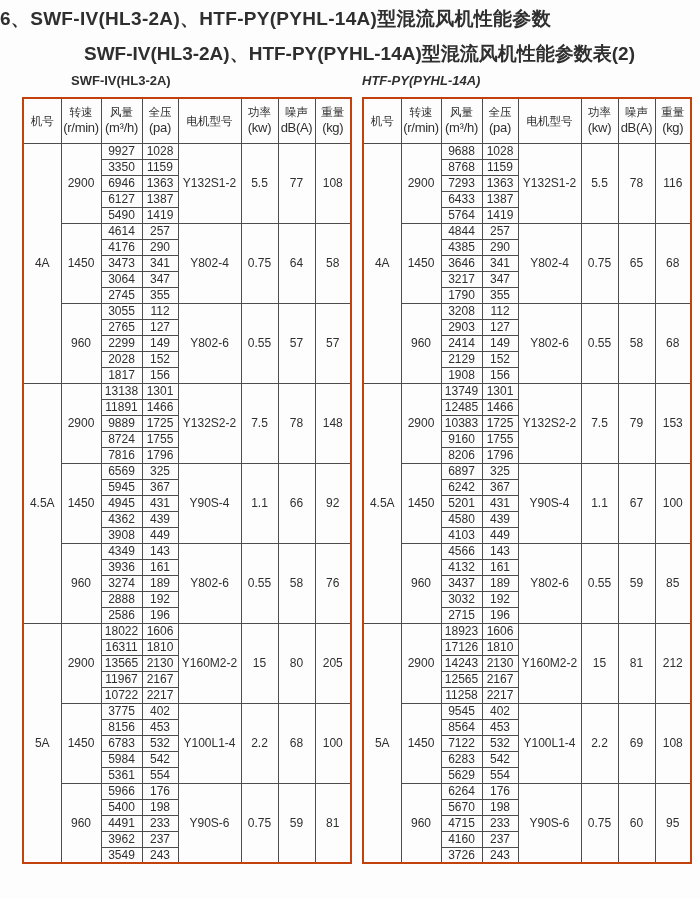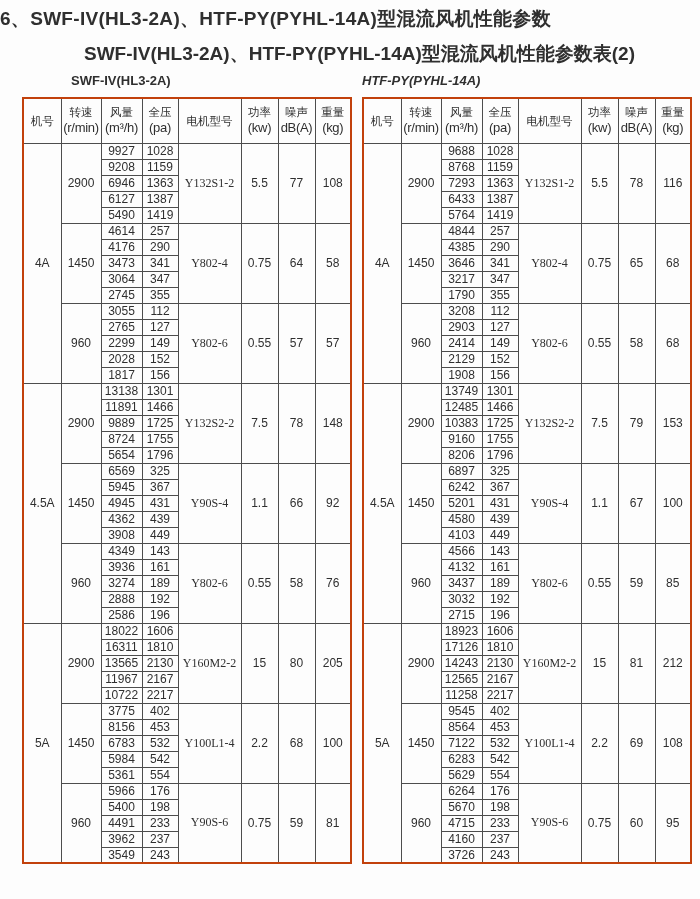--- a/index.html
+++ b/index.html
@@ -41,21 +41,21 @@
     border: 1px solid #4d4d4d;
     text-align: center; vertical-align: middle;
     padding: 0; overflow: hidden;
   }
   .ftable thead th {
     height: 45px; font-size: 11.5px;
     font-weight: normal; line-height: 1.25;
   }
   .ftable thead .sub { font-size: 13px; letter-spacing: -0.3px; }
   .ftable tbody td { font-size: 12px; height: 16px; }
-  .motor-cell { font-size: 11.5px; font-family: Liberation Serif, serif; }
+  .motor-cell { font-size: 11.5px; }
 </style>
 </head>
 <body>
 
 <div class="page-title">6、SWF-IV(HL3-2A)、HTF-PY(PYHL-14A)型混流风机性能参数</div>
 <div class="page-subtitle">SWF-IV(HL3-2A)、HTF-PY(PYHL-14A)型混流风机性能参数表(2)</div>
 
 <div class="tbl-caption" id="cap-0">SWF-IV(HL3-2A)</div>
 <div class="tbl-caption" id="cap-1">HTF-PY(PYHL-14A)</div>
 
@@ -109,21 +109,21 @@
         <td rowspan="15">4A</td>
         <td rowspan="5">2900</td>
         <td>9927</td>
         <td>1028</td>
         <td rowspan="5" class="motor-cell">Y132S1-2</td>
         <td rowspan="5">5.5</td>
         <td rowspan="5">77</td>
         <td rowspan="5">108</td>
       </tr>
       <tr>
-        <td>9208</td>
+        <td>3350</td>
         <td>1159</td>
       </tr>
       <tr>
         <td>6946</td>
         <td>1363</td>
       </tr>
       <tr>
         <td>6127</td>
         <td>1387</td>
       </tr>
@@ -197,21 +197,21 @@
       </tr>
       <tr>
         <td>9889</td>
         <td>1725</td>
       </tr>
       <tr>
         <td>8724</td>
         <td>1755</td>
       </tr>
       <tr>
-        <td>5654</td>
+        <td>7816</td>
         <td>1796</td>
       </tr>
       <tr>
         <td rowspan="5">1450</td>
         <td>6569</td>
         <td>325</td>
         <td rowspan="5" class="motor-cell">Y90S-4</td>
         <td rowspan="5">1.1</td>
         <td rowspan="5">66</td>
         <td rowspan="5">92</td>

